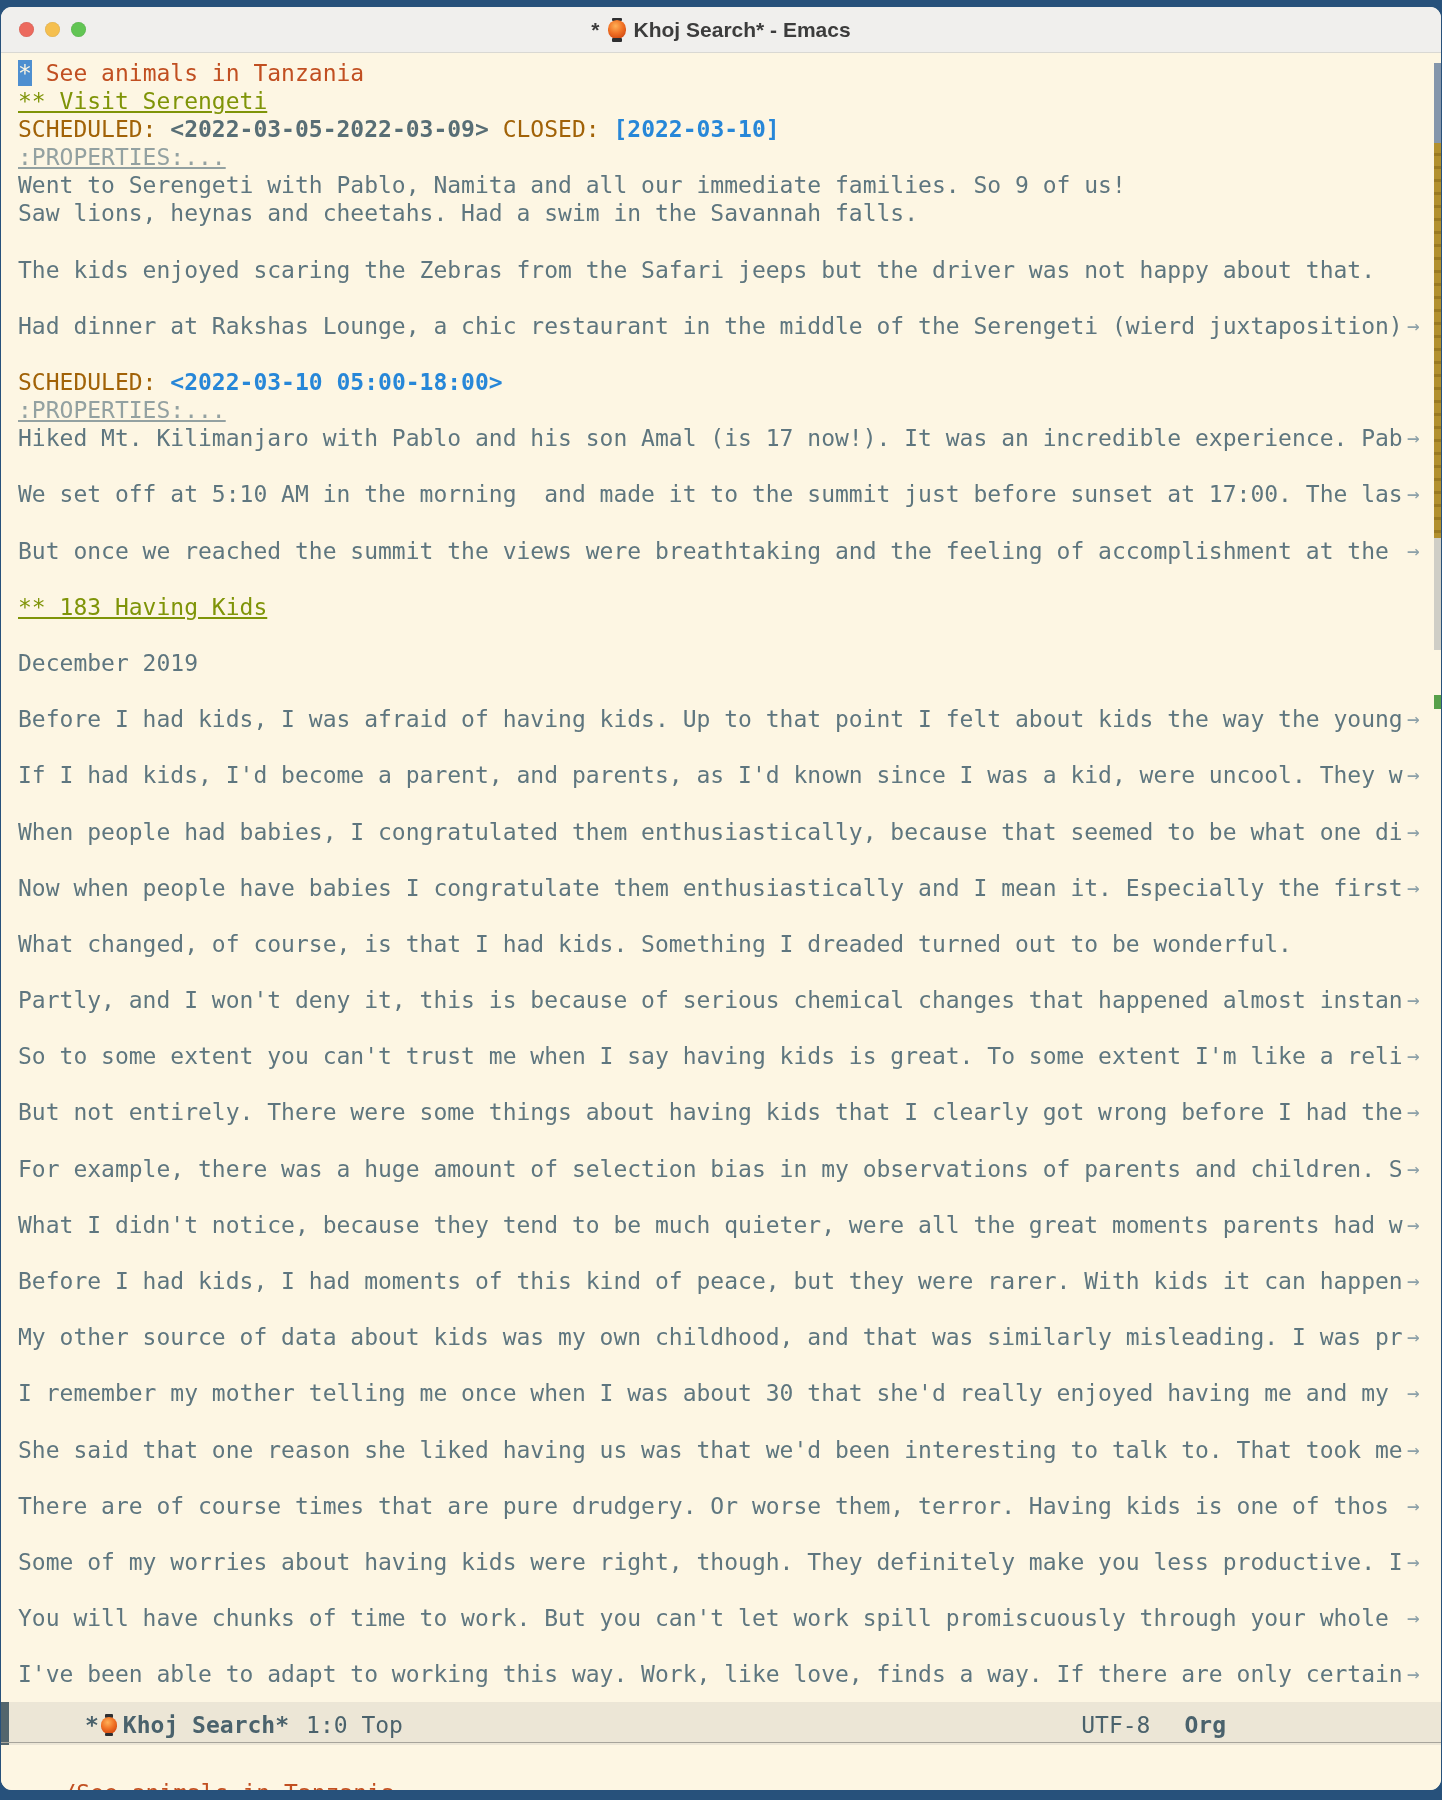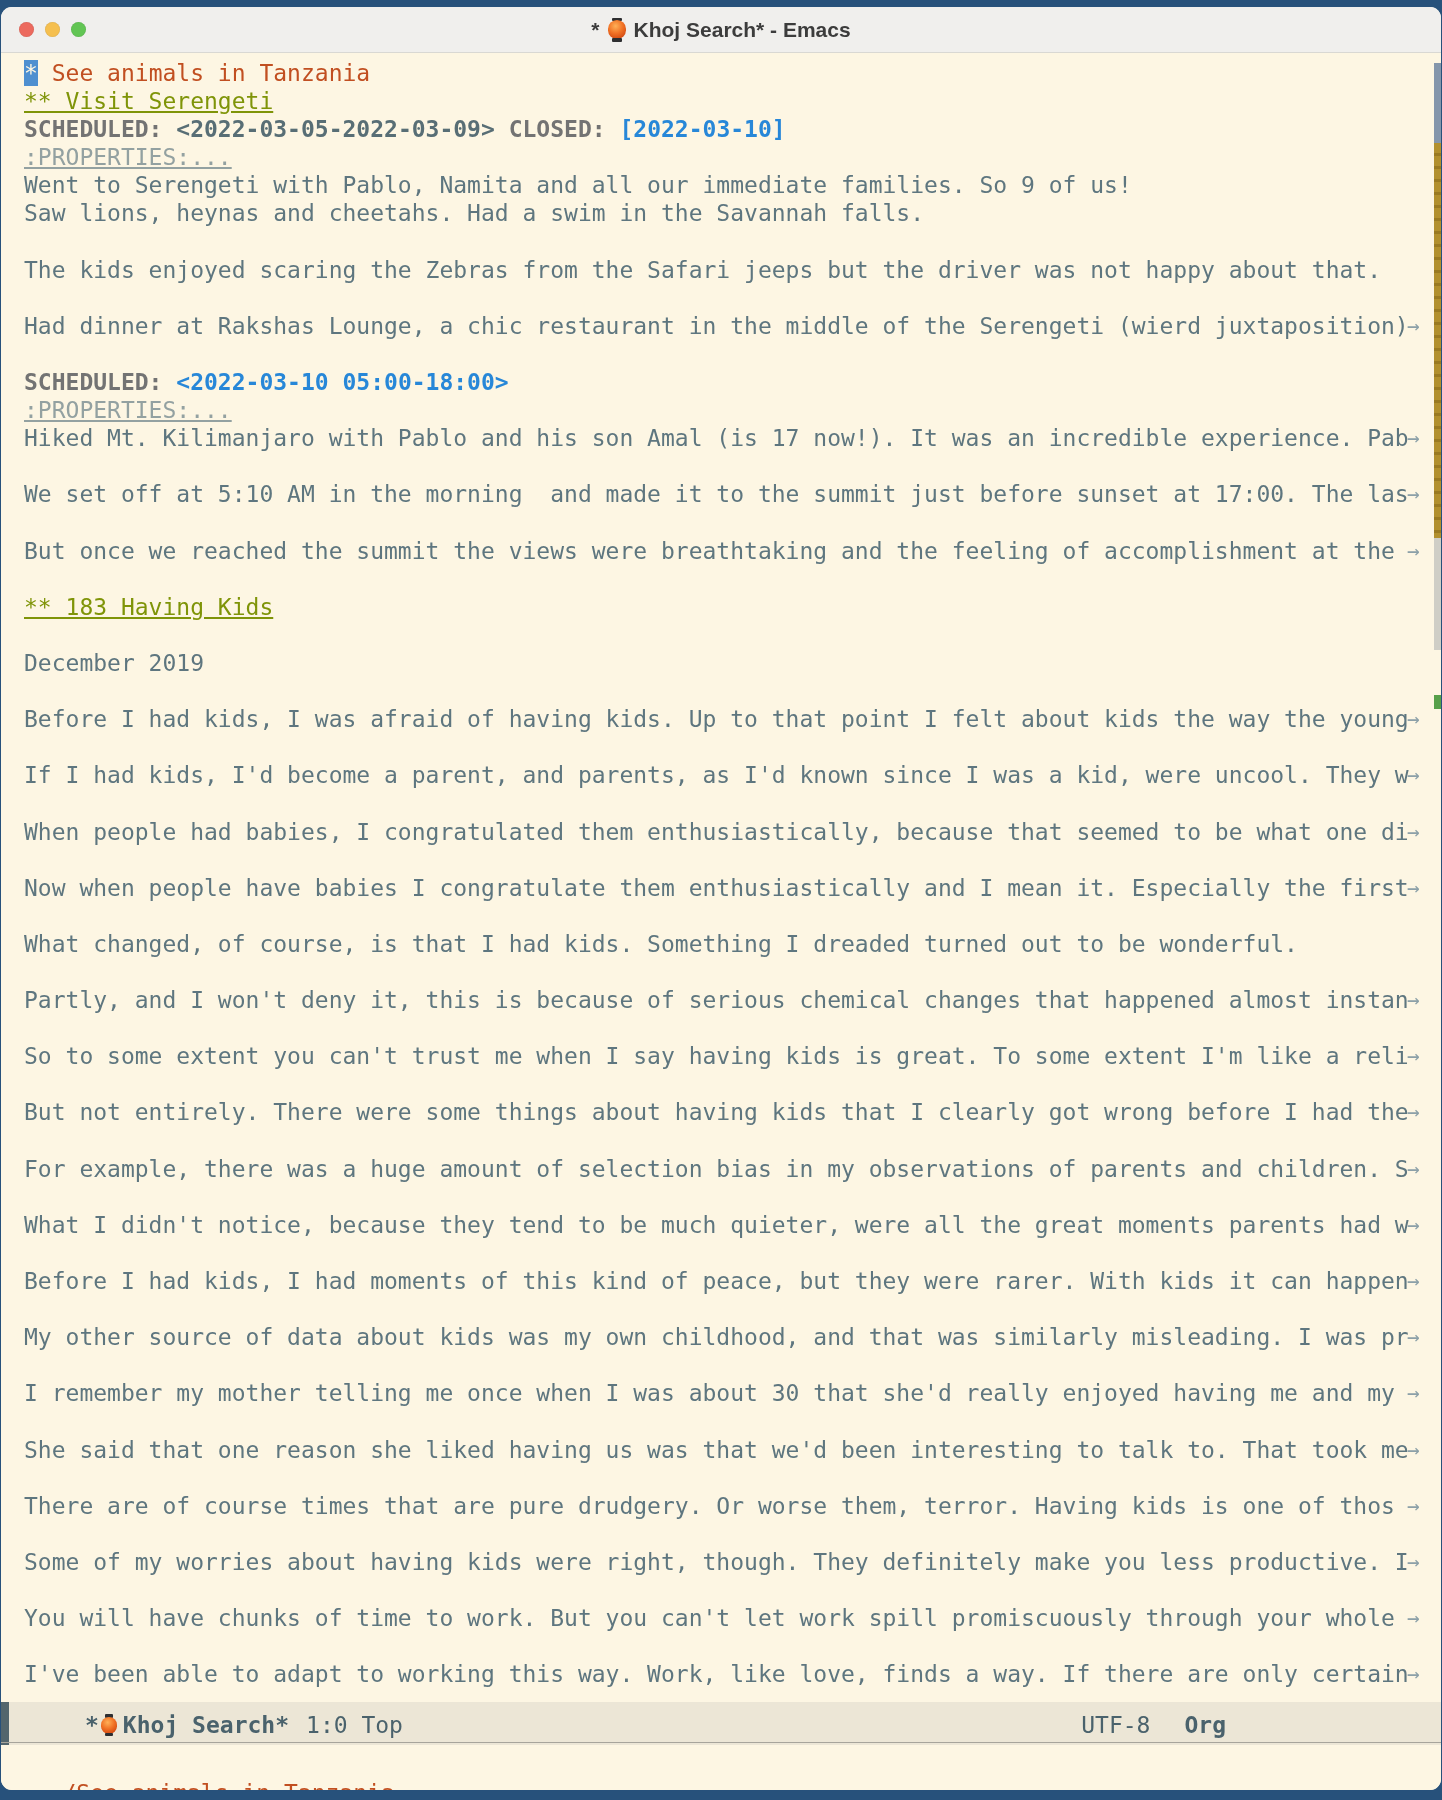--- a/index.html
+++ b/index.html
@@ -46,27 +46,27 @@
   .buffer{
     position:absolute;left:0;right:0;top:46px;bottom:88px;
     background:#FDF6E3;
     font-size:23px;
     padding-top:6px;
     color:#5E767F;
   }
   .line{
     position:relative;
     height:28.1px;line-height:28.1px;
-    padding-left:23px;
+    padding-left:17px;
     white-space:pre;
   }
   .seg-body{color:#5E767F;}
   .seg-h1{color:#C14F21;}
   .seg-h2{color:#7F9408;text-decoration:underline;}
-  .seg-kw{color:#737373;font-weight:bold;}
+  .seg-kw{color:#a16207;font-weight:normal;}
   .seg-prop{color:#93A1A1;text-decoration:underline;}
   .seg-dateg{color:#586E75;font-weight:bold;}
   .seg-dateb{color:#2787D8;font-weight:bold;}
   .seg-cursor{background:#4E8FD0;color:#FDF6E3;}
   .trunc{
     position:absolute;left:1406px;top:0;
     color:#8CA0A8;font-size:21px;
   }
   
   .sliver{position:absolute;right:0;width:7px;z-index:6;}

